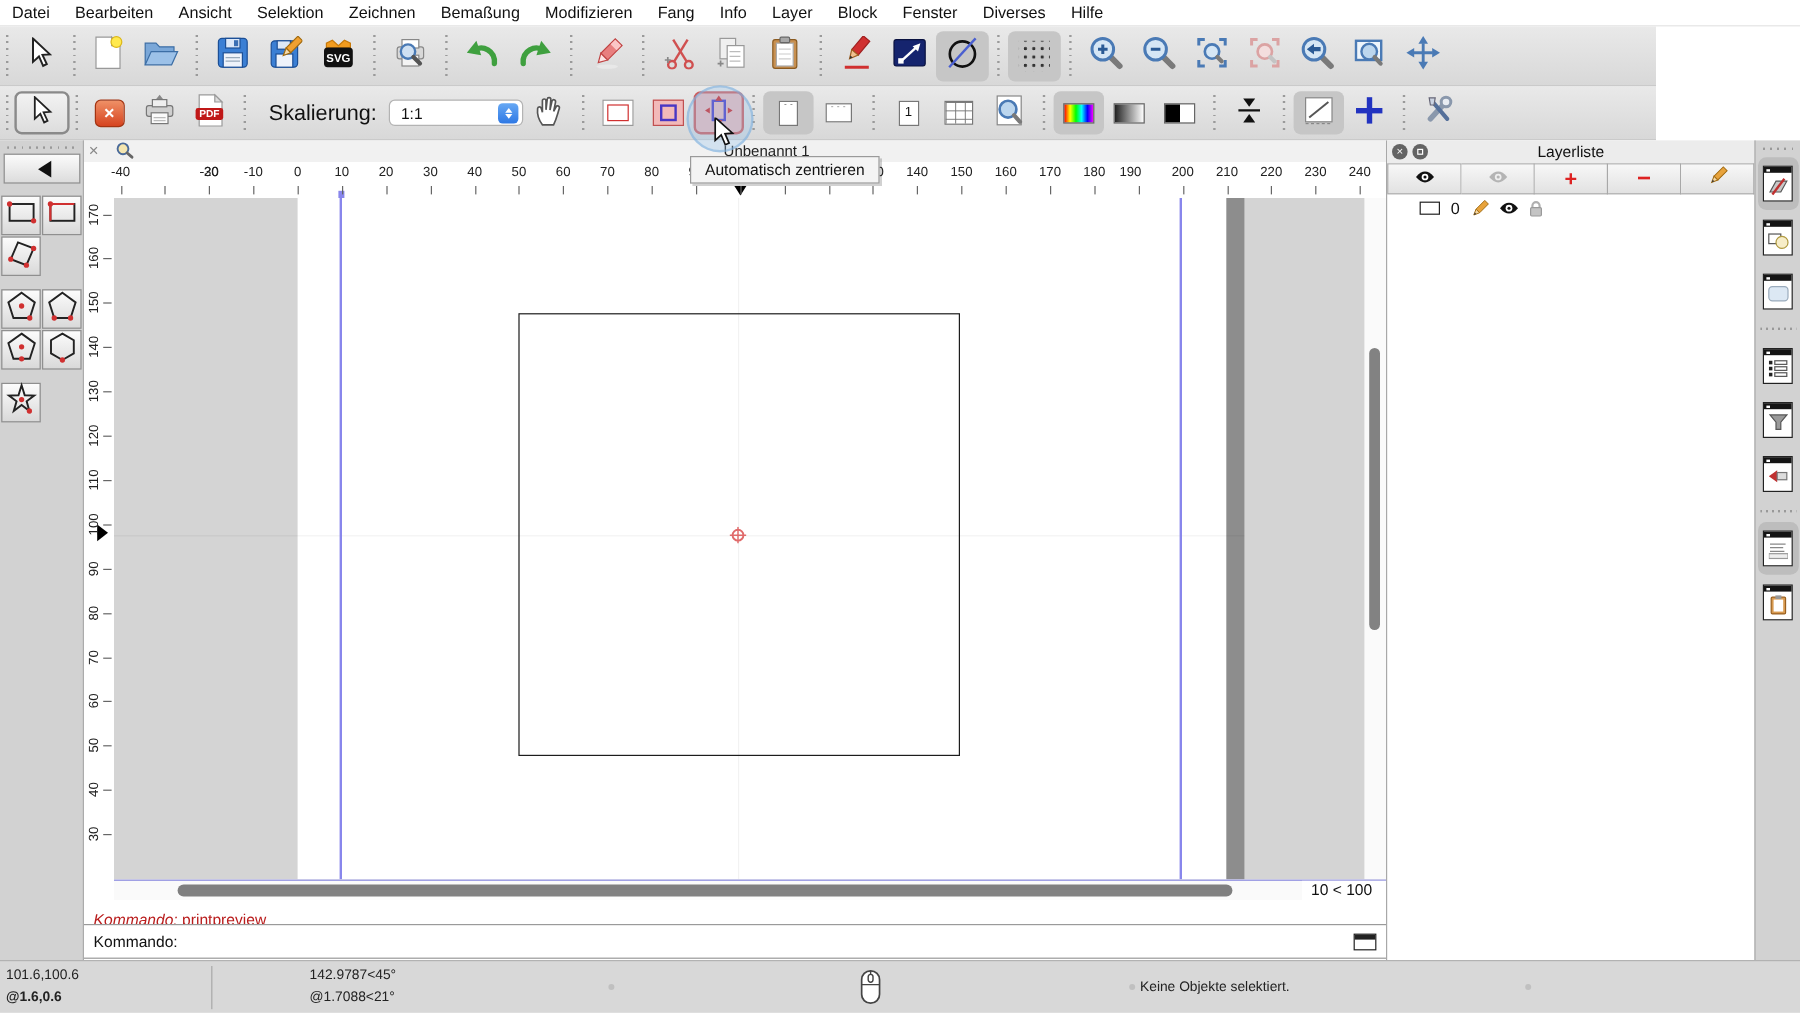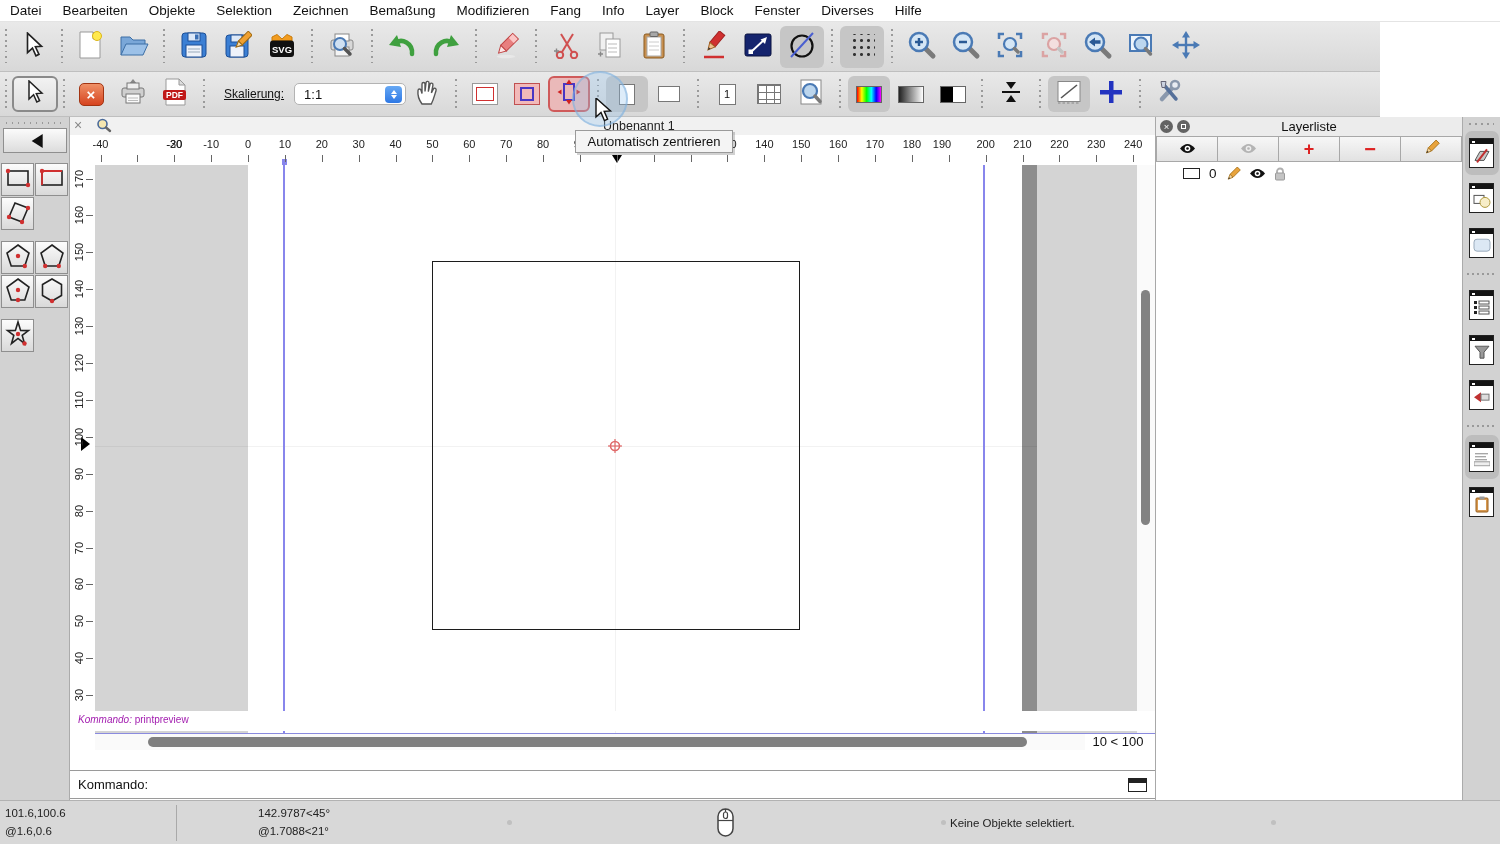--- a/index.html
+++ b/index.html
@@ -14,21 +14,21 @@
   .toolbar { position:absolute; left:0; width:1380px; background:linear-gradient(#e9e9e9,#d8d8d8); border-bottom:1px solid #bfbfbf; display:flex; align-items:center; }
   .tb1 { top:22px; height:50px; }
   .tb2 { top:72px; height:45px; }
   .sep, .handle { width:2px; align-self:stretch; margin:7px 7px; background-image:repeating-linear-gradient(to bottom,#9a9a9a 0 1.5px, transparent 1.5px 5.5px); flex:none; }
   .handle { margin:7px 5px; }
   .b { width:44px; height:42px; border-radius:6px; display:flex; align-items:center; justify-content:center; flex:none; }
   .tb2 .b { width:42px; height:36px; }
   .b.on { background:#c6c6c6; }
   .b.framed { border:2px solid #8a8a8a; background:linear-gradient(#f2f2f2,#ddd); width:46px; }
   .b.hovered { border:2px solid #cf5a5a; background:#eab9b9; position:relative; }
-  .lblskal { font-size:12px; margin:0 10px 0 12px;text-decoration:underline; }
+  .lblskal { font-size:18px; margin:0 10px 0 12px; }
   .scale-select { width:112px; height:22px; background:#fff; border:1px solid #b3b3b3; border-radius:5px; display:flex; align-items:center; padding:0 3px 0 9px; font-size:13px; }
   .stepper { margin-left:auto; width:17px; height:17px; border-radius:4px; background:linear-gradient(#66a8f4,#2e78e4); display:flex; flex-direction:column; align-items:center; justify-content:center; gap:1px; }
   .stepper i { width:0; height:0; border-left:3.5px solid transparent; border-right:3.5px solid transparent; }
   .stepper .up { border-bottom:4px solid #fff; }
   .stepper .dn { border-top:4px solid #fff; }
   .closebtn { width:25px; height:23px; border-radius:5px; background:linear-gradient(#ef9066,#d64420); border:1px solid #a33412; color:#fff; font-weight:bold; font-size:15px; display:flex; align-items:center; justify-content:center; }
   .swatch { width:26px; height:17px; border:1px solid #666; }
   .sw-color { background:linear-gradient(90deg,#f00,#ff0,#0f0,#0ff,#00f,#f0f); }
   .sw-gray { background:linear-gradient(90deg,#222,#fff); }
   .sw-bw { background:linear-gradient(90deg,#000 50%,#fff 50%); }
@@ -79,21 +79,21 @@
   .faint-v { position:absolute; left:520px; top:0; width:1px; height:568px; background:rgba(0,0,0,0.05); }
   .drawrect { position:absolute; left:337px; top:96px; width:368px; height:369px; border:1px solid #1c1c1c; }
   .origin { position:absolute; left:513px; top:274px; }
   .vscroll { position:absolute; left:1042px; top:0; width:18px; height:568px; background:#fafafa; }
   .vthumb { position:absolute; left:4px; top:125px; width:9px; height:235px; background:#828282; border-radius:5px; }
 
   .hscrollrow { position:absolute; left:95px; top:733px; width:1060px; height:17px; background:#fafafa; border-top:1px solid #8a8adf; }
   .hthumb { position:absolute; left:53px; top:3px; width:879px; height:9.5px; background:#7f7f7f; border-radius:5px; }
   .zoombox { position:absolute; left:990px; top:0; width:70px; height:16px; background:#fff; font-size:13px; text-align:center; padding-right:4px; }
 
-  .cmdhist { position:absolute; left:70px; top:711px; width:1085px; height:20px; background:#fff; font-size:10px; padding:3px 0 0 8px; color:#a21caf; }
+  .cmdhist { position:absolute; left:70px; top:756px; width:1085px; height:20px; background:#fff; font-size:13px; padding:3px 0 0 8px; color:#b91c1c; }
   .cmdhist .k { font-style:italic; }
   .cmdinput { position:absolute; left:70px; top:770px; width:1085px; height:29px; background:#fff; border-top:1px solid #9a9a9a; border-bottom:1px solid #9a9a9a; display:flex; align-items:center; padding:0 8px; font-size:13px; }
   .cmdinput input { flex:1; border:none; outline:none; font:inherit; margin-left:6px; }
   .winbtn { width:19px; height:14px; border:1.5px solid #222; position:relative; }
   .winbtn::before { content:""; position:absolute; top:0; left:0; right:0; height:4px; background:#222; }
 
   
   .rpanel { position:absolute; left:1155px; top:117px; width:307px; height:683px; background:#fff; border-left:1px solid #a8a8a8; }
   .rp-title { height:19px; background:#ececec; position:relative; display:flex; align-items:center; justify-content:center; font-size:13px; }
   .circ { position:absolute; top:3px; width:13px; height:13px; border-radius:50%; background:#636363; color:#fff; font-size:9.5px; display:flex; align-items:center; justify-content:center; }
@@ -118,40 +118,40 @@
   .dock-btn { width:34px; height:44px; margin:1px auto; display:flex; align-items:center; justify-content:center; border-radius:7px; }
   .dock-btn.on { background:#bdbdbd; }
   .win { width:25px; height:30px; background:#fff; border:1.5px solid #222; position:relative; }
   .win::before { content:""; position:absolute; top:0; left:0; right:0; height:5px; background:#141414; }
   .win::after { content:""; position:absolute; top:1.5px; left:1.5px; width:3.5px; height:2px; background:#fff; }
   .win .g { position:absolute; left:50%; top:16px; transform:translate(-50%,-38%); }
 
   
   .statusbar { position:absolute; left:0; top:800px; width:1500px; height:44px; background:#d8d8d8; border-top:1px solid #b2b2b2; font-size:11.5px; color:#222; }
   .sb-l1 { position:absolute; left:5px; top:6px; }
-  .sb-l2 { position:absolute; left:5px; top:24px; }
+  .sb-l2 { position:absolute; left:5px; top:24px;font-weight:bold; }
   .sb-div { position:absolute; left:176px; top:4px; width:1px; height:36px; background:#a9a9a9; }
   .sb-p1 { position:absolute; left:258px; top:6px; }
   .sb-p2 { position:absolute; left:258px; top:24px; }
   .sb-dot { position:absolute; top:19px; width:5px; height:5px; border-radius:50%; background:#c0c0c0; }
   .sb-mouse { position:absolute; left:717px; top:7px; }
   .sb-sel { position:absolute; left:950px; top:16px; }
 
   
   .halo { position:absolute; left:572px; top:71px; width:56px; height:56px; border-radius:50%; background:rgba(150,195,235,0.32); border:2px solid rgba(125,175,220,0.55); z-index:50; pointer-events:none; }
   .tooltip { position:absolute; left:575px; top:130px; width:158px; height:23px; background:#f4f4f4; border:1px solid #9a9a9a; box-shadow:2px 2px 0 rgba(0,0,0,0.18); font-size:13px; display:flex; align-items:center; justify-content:center; z-index:60; white-space:nowrap; }
   .cursor { position:absolute; left:593px; top:98px; z-index:70; }
 </style>
 </head>
 <body>
 
 <div class="menubar">
   <span>Datei</span>
   <span>Bearbeiten</span>
-  <span>Objekte</span>
+  <span>Ansicht</span>
   <span>Selektion</span>
   <span>Zeichnen</span>
   <span>Bemaßung</span>
   <span>Modifizieren</span>
   <span>Fang</span>
   <span>Info</span>
   <span>Layer</span>
   <span>Block</span>
   <span>Fenster</span>
   <span>Diverses</span>

